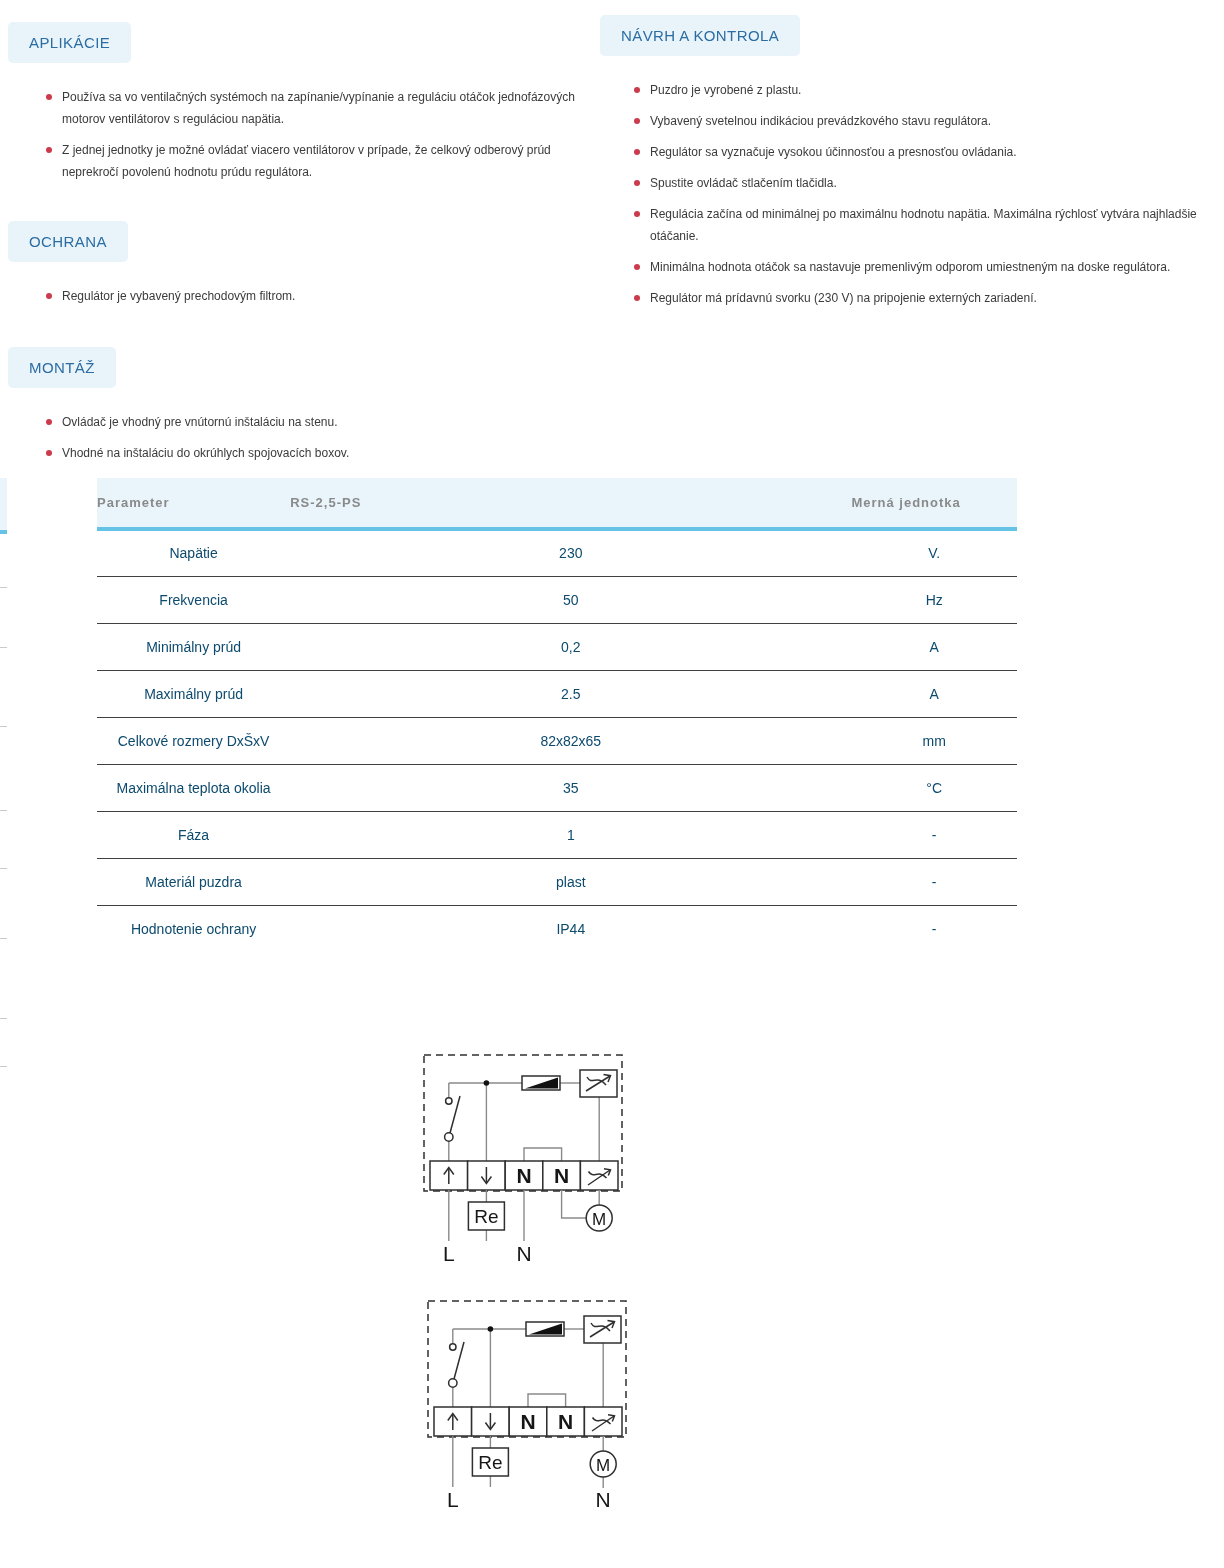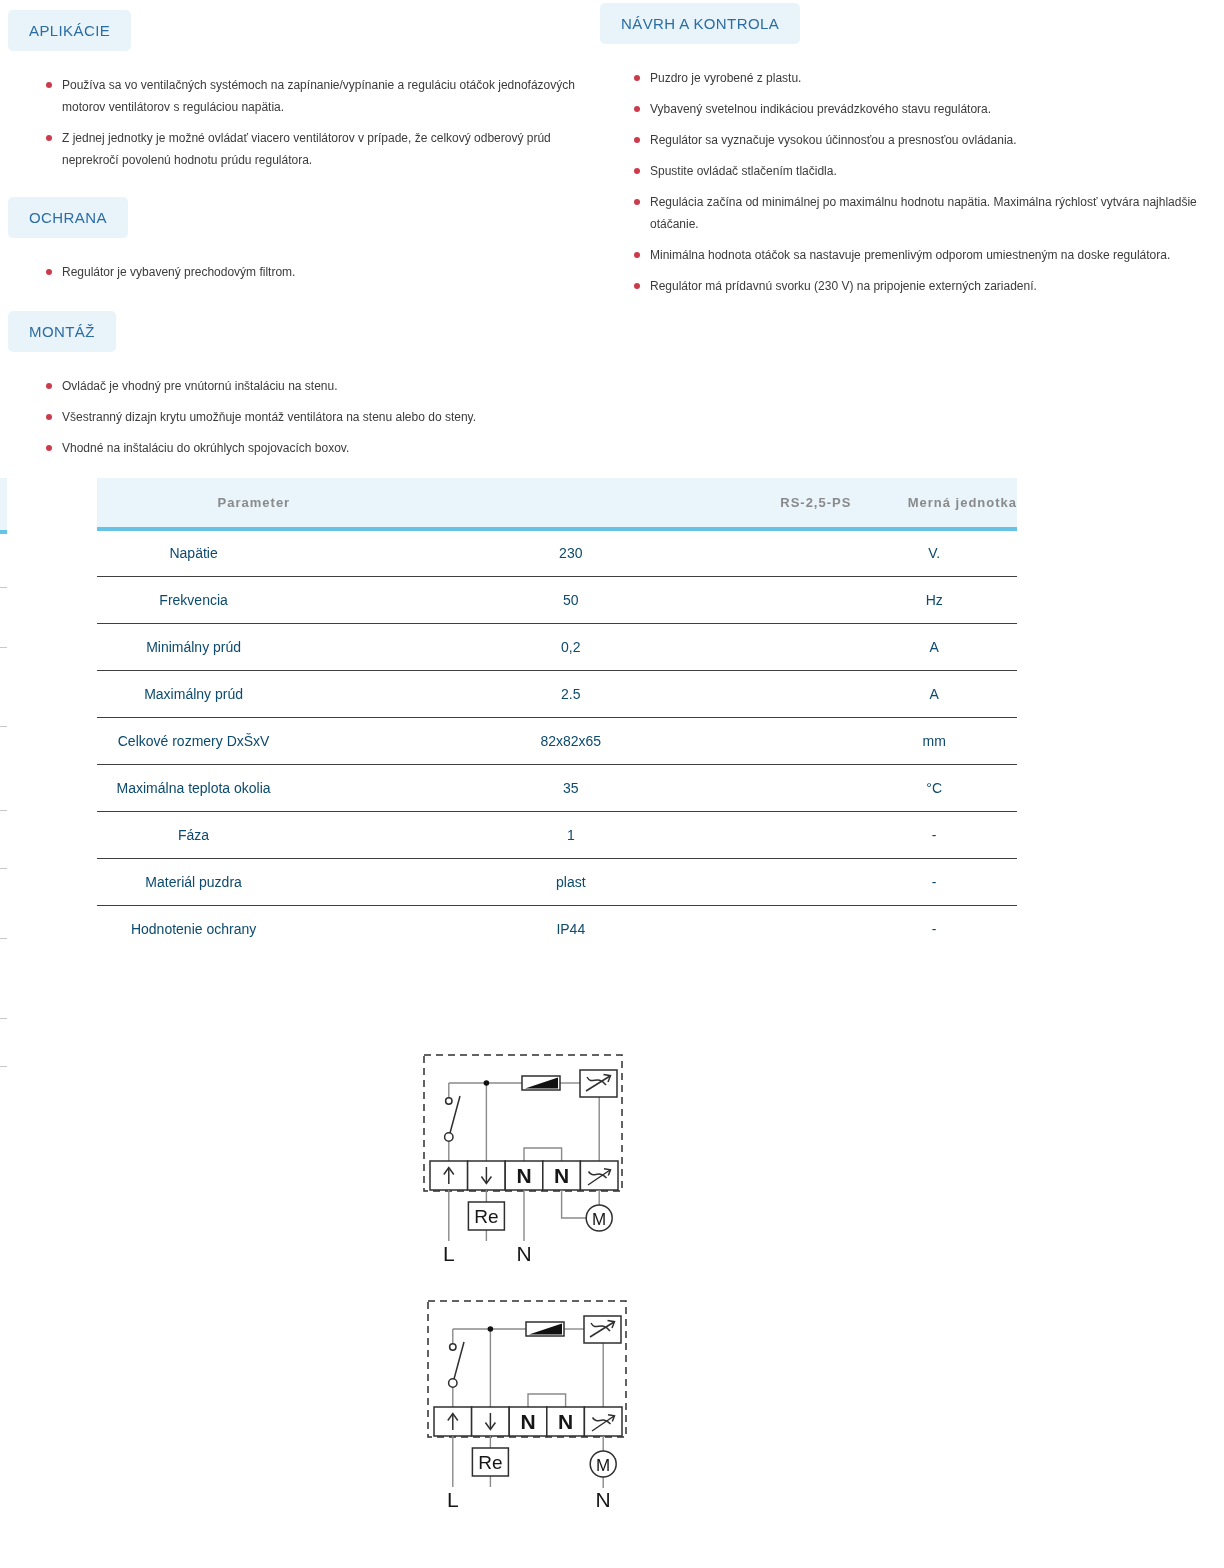--- a/index.html
+++ b/index.html
@@ -10,42 +10,42 @@
   }
 
   
   .col-left  { position:absolute; left:8px;   top:10px; width:592px; }
   .col-right { position:absolute; left:600px; top:3px;  width:618px; }
 
   .section { margin-bottom:20px; }
   .section-title {
     display:inline-block; background:#e8f4fa; color:#2b6ca3;
     font-size:15px; letter-spacing:.4px; padding:12px 21px;
-    border-radius:5px; white-space:nowrap;
+    border-radius:5px; white-space:nowrap;margin-top:12px;
   }
   ul.bullets { list-style:none; margin:23px 0 0 37px; padding:0; }
   ul.bullets li {
     position:relative; padding-left:17px; margin-bottom:9px;
     font-size:12px; line-height:22px; color:#3b3b3b; max-width:560px;
   }
   .col-right ul.bullets { margin-left:33px; }
   .col-right ul.bullets li { max-width:575px; }
   ul.bullets li::before {
     content:''; position:absolute; left:1px; top:8px;
     width:6px; height:6px; border-radius:50%; background:#cb3b4c;
   }
 
   
   .spec-table {
     position:absolute; left:97px; top:478px; width:920px;
     border-collapse:collapse; table-layout:fixed;
   }
   .spec-table th {
     background:#e9f5fb; color:#8a8a8a; font-size:13px; font-weight:bold;
-    letter-spacing:1px; height:51px; text-align:right;
+    letter-spacing:1px; height:51px; text-align:left;
     border-bottom:4px solid #66c3e6;
   }
   .spec-table td {
     height:47px; text-align:center; font-size:14px; color:#0c4a6e;
   }
   .spec-table tbody tr + tr td { border-top:1px solid #404040; }
 
   
   .sliver { position:absolute; left:0; top:478px; width:7px; height:600px; }
   .sliver .sliver-head {
@@ -84,21 +84,20 @@
     <div class="section-title">OCHRANA</div>
     <ul class="bullets">
       <li>Regulátor je vybavený prechodovým filtrom.</li>
     </ul>
   </div>
 
   <div class="section" style="margin-top:28px;">
     <div class="section-title">MONTÁŽ</div>
     <ul class="bullets">
       <li>Ovládač je vhodný pre vnútornú inštaláciu na stenu.</li>
-      <li>Všestranný dizajn krytu umožňuje montáž ventilátora na stenu alebo do steny.</li>
       <li>Vhodné na inštaláciu do okrúhlych spojovacích boxov.</li>
     </ul>
   </div>
 
 </div>
 
 <div class="col-right">
   <div class="section">
     <div class="section-title">NÁVRH A KONTROLA</div>
     <ul class="bullets">

